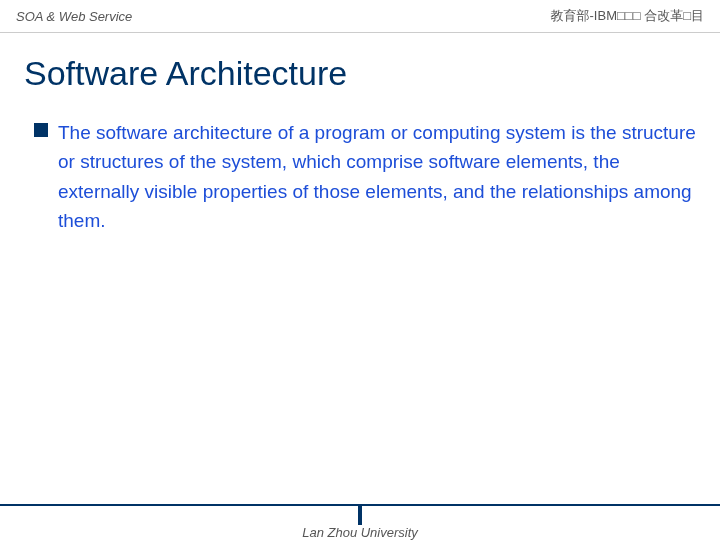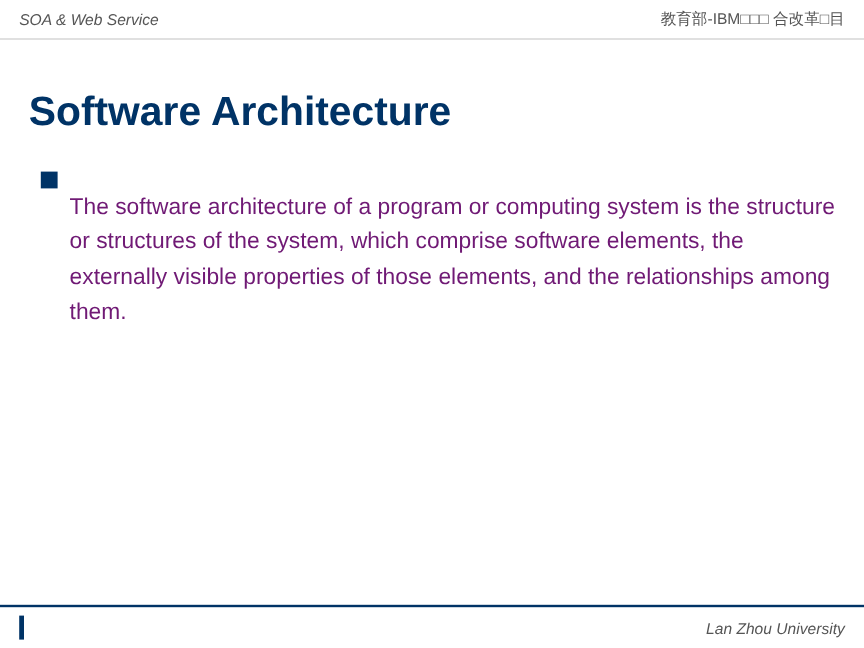--- a/index.html
+++ b/index.html
@@ -40,62 +40,61 @@
     }
 
     
     .main-content {
       padding: 20px 24px 20px 24px;
     }
 
     
     .page-title {
       font-size: 34px;
-      font-weight: bold;
+      font-weight: normal;
       color: #003366;
       margin-bottom: 24px;
       line-height: 1.2;
-      margin-top: 20px;
     }
 
     
     .bullet-section {
       display: flex;
       align-items: flex-start;
       gap: 10px;
       padding-left: 10px;
     }
 
     .bullet-marker {
       width: 14px;
       height: 14px;
       background: #003366;
       flex-shrink: 0;
       margin-top: 5px;
     }
 
     .bullet-text {
       font-size: 19px;
-      color: #701a75;
+      color: #1d4ed8;
       line-height: 1.55;
-      margin-top: 20px;
     }
 
     
     .footer-bar {
       position: absolute;
       bottom: 0;
       left: 0;
       right: 0;
       height: 36px;
       display: flex;
       align-items: center;
       justify-content: space-between;
       padding: 0 16px;
       border-top: 2px solid #003366;
+      flex-direction: column;
     }
 
     .footer-left {
       width: 4px;
       height: 20px;
       background: #003366;
     }
 
     .footer-right {
       font-size: 13px;

